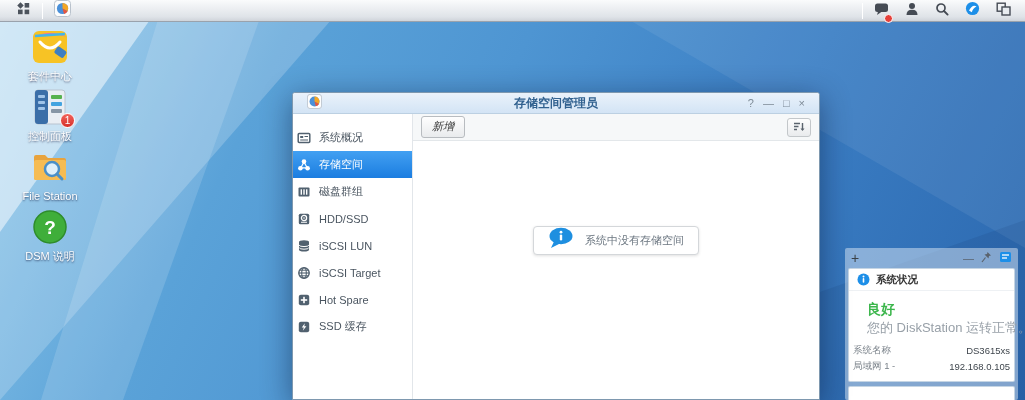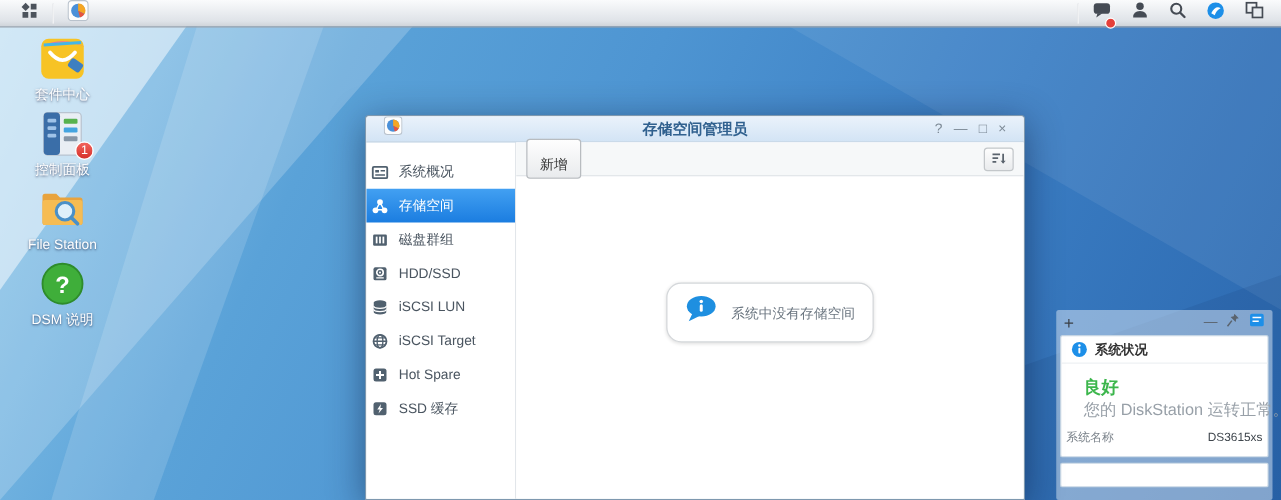--- a/index.html
+++ b/index.html
@@ -57,30 +57,30 @@
   .sidebar { width:120px; border-right:1px solid #e2e6ea; padding-top:10px; background:#fff; }
   .side-item { height:27px; display:flex; align-items:center; gap:8px;
     padding-left:4px; font-size:11px; color:#4a5560; cursor:pointer; }
   .side-item svg { flex:0 0 auto; color:#51616f; }
   .side-item.selected { background:linear-gradient(#42a0f2,#1b7de0); color:#fff; }
   .side-item.selected svg { color:#fff; }
 
   .content { flex:1; position:relative; background:#fff; }
   .toolbar { height:27px; background:#f6f8f9; border-bottom:1px solid #e3e7ea;
     display:flex; align-items:center; padding:0 8px; }
-  .btn-create { font-size:11px; color:#333; padding:12px 10px 3px;
+  .btn-create { font-size:11px; color:#333; padding:2px 10px 3px;
     border:1px solid #b8bcc0; border-radius:3px;
-    background:linear-gradient(#fefefe,#e9ebed); cursor:pointer; }
+    background:linear-gradient(#fefefe,#e9ebed); cursor:pointer;font-style:italic; }
   .btn-sort { margin-left:auto; width:24px; height:19px; border:1px solid #c3c7ca;
     border-radius:3px; background:linear-gradient(#fdfdfd,#e9ebed);
     display:flex; align-items:center; justify-content:center; cursor:pointer; }
 
   .empty-bubble { position:absolute; left:50%; top:112px; transform:translateX(-50%);
-    display:flex; align-items:center; gap:9px; border:1px solid #d4d7da; border-radius:12px;
-    background:#fff; box-shadow:0 1px 3px rgba(0,0,0,.12); padding:9px 14px; white-space:nowrap; }
+    display:flex; align-items:center; gap:9px; border:1px solid #d4d7da; border-radius:4px;
+    background:#fff; box-shadow:0 1px 3px rgba(0,0,0,.12); padding:0 14px; white-space:nowrap; }
   .empty-text { font-size:11px; color:#6b7680; }
 
   
   #widget { position:absolute; left:845px; top:248px; width:173px; height:152px;
     background:rgba(240,247,253,.45); border-radius:2px; padding:0 3px; z-index:8; }
   .widget-header { height:20px; display:flex; align-items:center; padding:0 3px; }
   .wh-add { font-size:14px; color:#3a4046; cursor:pointer; line-height:1; }
   .wh-right { margin-left:auto; display:flex; align-items:center; gap:7px; }
   .wh-min { font-size:11px; color:#5a636d; cursor:pointer; line-height:1; }
   .panel { background:#fff; border:1px solid rgba(150,178,205,.55); border-radius:2px; }
@@ -391,20 +391,24 @@
         <div class="status-texts">
           <div class="status-value">良好</div>
           <div class="status-caption">您的 DiskStation 运转正常。</div>
         </div>
       </div>
       <div class="info-rows">
         <div class="irow">
           <span class="ilabel">系统名称</span>
           <span class="ivalue">DS3615xs</span>
         </div>
+        <div class="irow">
+          <span class="ilabel">局域网 1 -</span>
+          <span class="ivalue">192.168.0.105</span>
+        </div>
       </div>
     </div>
     <div class="panel panel-resource">
       
       
     </div>
   </div>
 
 </div>
 

